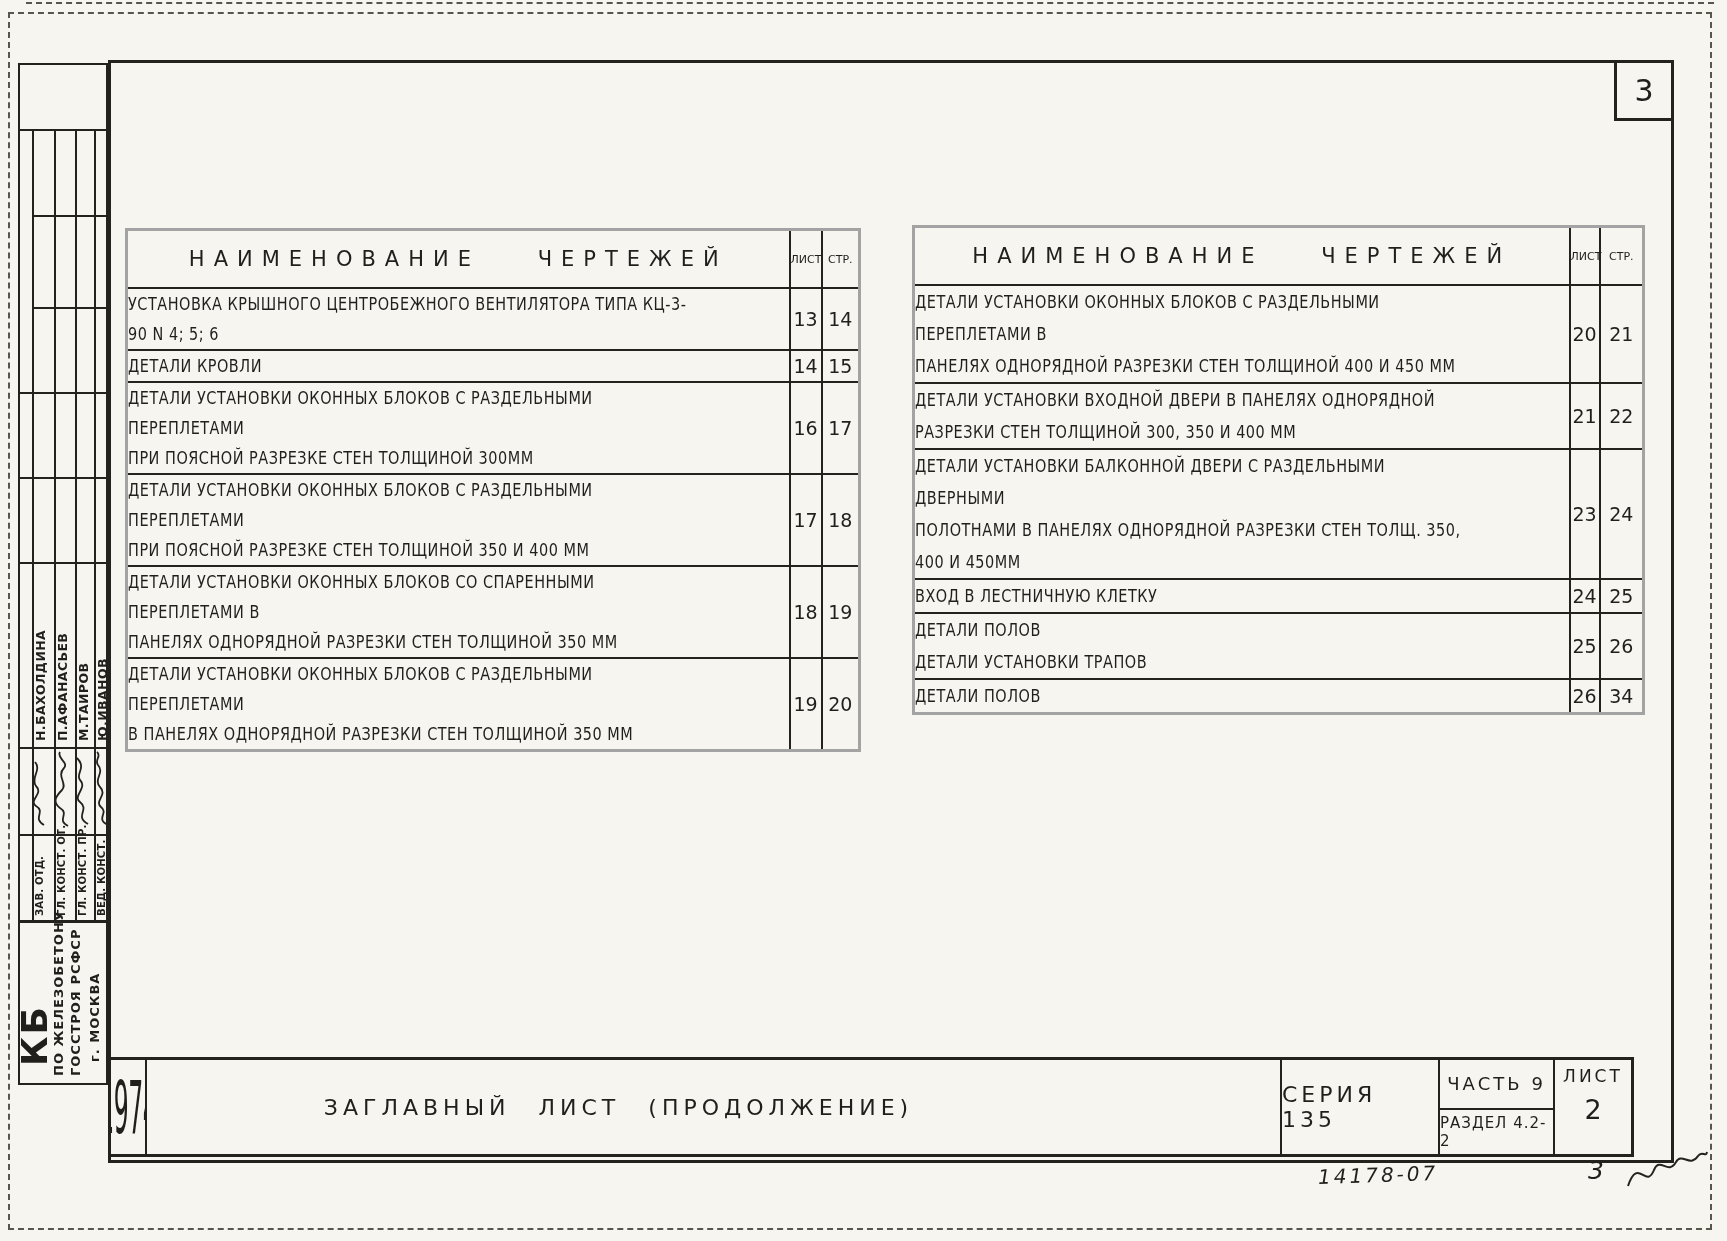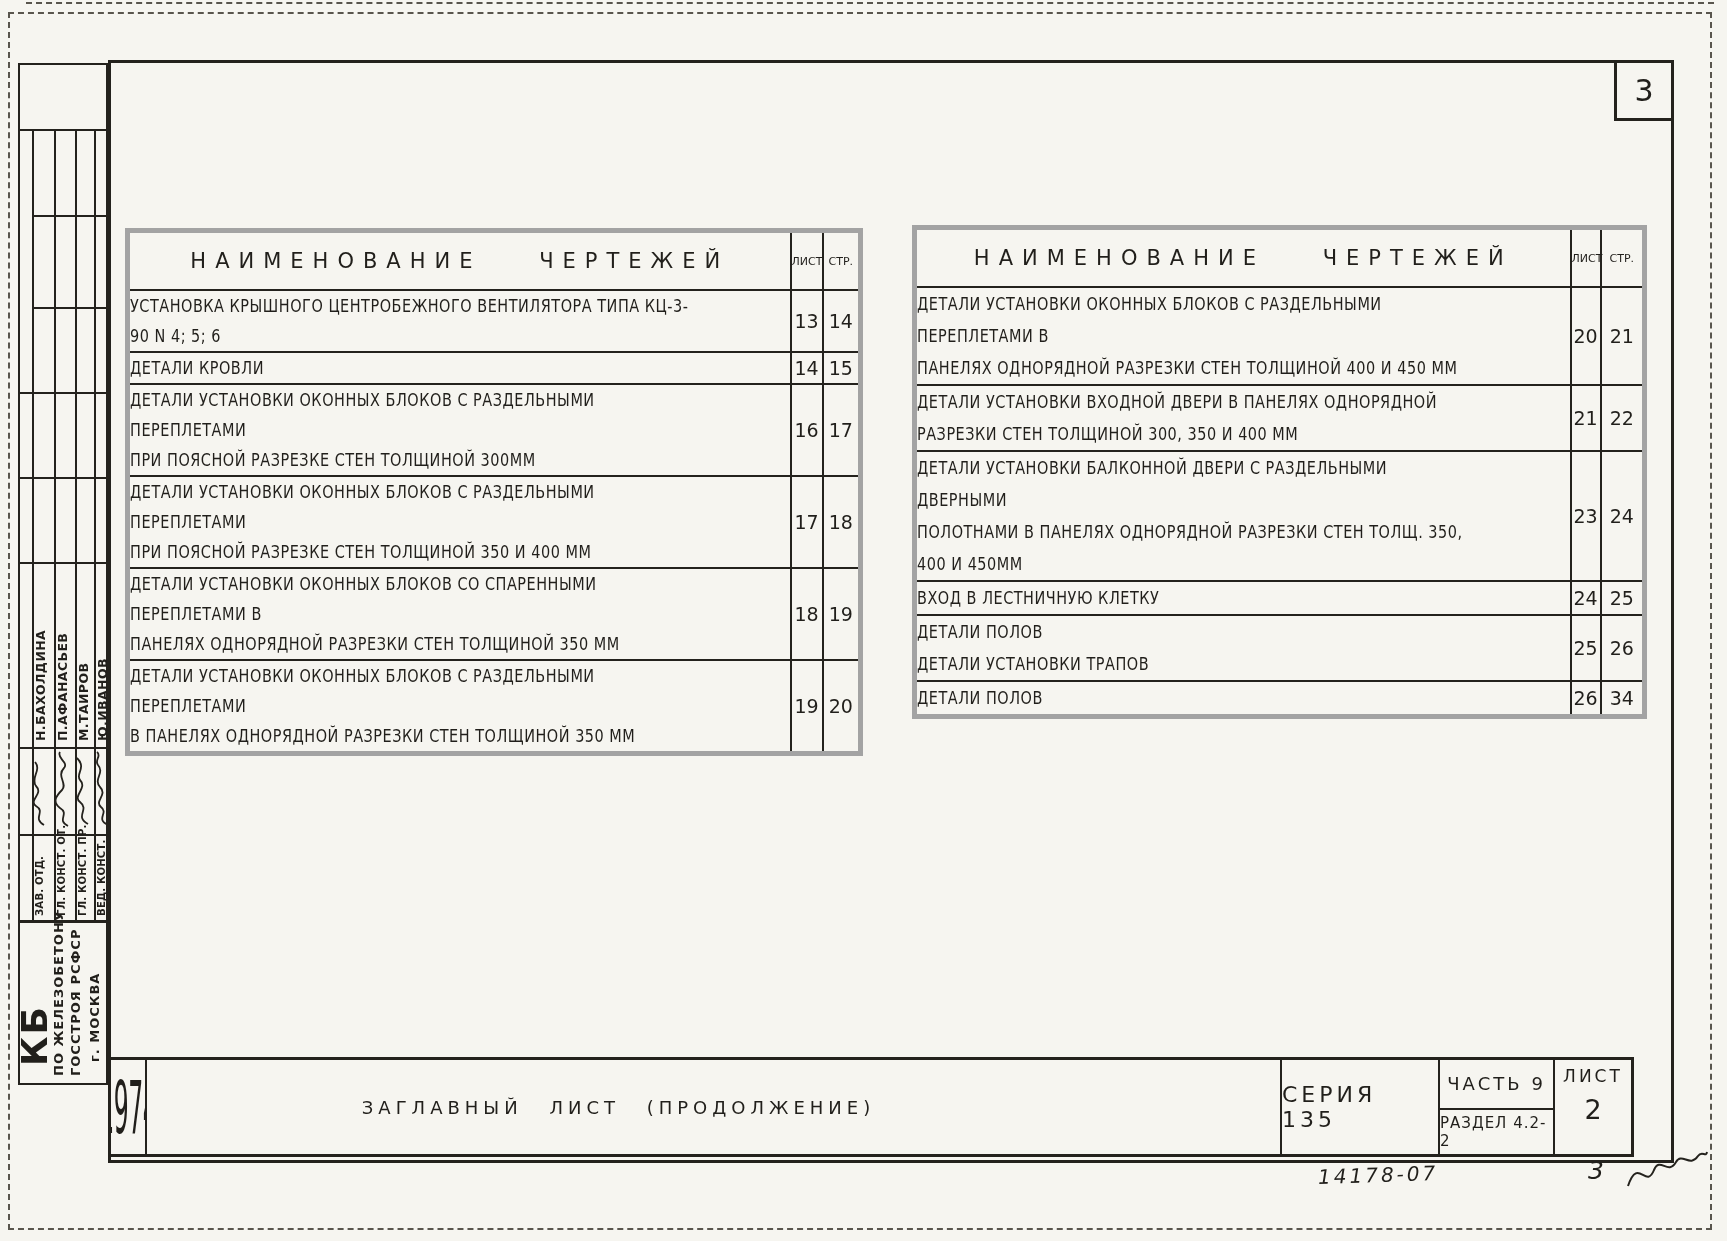--- a/index.html
+++ b/index.html
@@ -15,37 +15,37 @@
     border-top:2px dashed #59554d;}
   
   .frame{position:absolute;left:108px;top:60px;width:1560px;height:1097px;
     border:3px solid #24221d;}
   .corner-box{position:absolute;right:0;top:0;width:54px;height:55px;
     border-left:3px solid #24221d;border-bottom:3px solid #24221d;
     display:flex;align-items:center;justify-content:center;
     font-size:30px;}
   
   table.dt{position:absolute;border-collapse:collapse;table-layout:fixed;
-    border:5px solid #a3a3a3;background:transparent;}
+    border:3px solid #a3a3a3;background:transparent;}
   table.dt th,table.dt td{border:2px solid #24221d;padding:0;}
   th.nm-h{height:56px;font-weight:normal;font-size:21px;letter-spacing:9px;word-spacing:42px;}
   th.sm-h{font-weight:normal;font-size:11px;letter-spacing:0;}
   td.nm{vertical-align:middle;padding:6px 12px;}
   .nmtxt{display:inline-block;white-space:pre-line;font-size:17px;letter-spacing:.6px;
     line-height:30px;transform:scaleX(.85);transform-origin:0 50%;}
   .rt .nmtxt{line-height:32px;}
   td.num{vertical-align:middle;text-align:center;font-size:19px;}
   
   .title-block{position:absolute;left:108px;top:1057px;width:1526px;height:100px;
     border:3px solid #24221d;display:flex;box-sizing:border-box;}
   .tb-cell{border-left:2px solid #24221d;display:flex;align-items:center;justify-content:center;box-sizing:border-box;}
   .tb-cell:first-child{border-left:none;}
   .tb-year{width:34px;overflow:hidden;}
   .tb-year span{display:inline-block;font-size:56px;letter-spacing:-1px;transform:scale(.42,1.3);}
-  .tb-title{flex:1;padding-right:190px;font-size:18px;letter-spacing:5px;word-spacing:16px;}
+  .tb-title{flex:1;padding-right:190px;font-size:22px;letter-spacing:5px;word-spacing:16px;}
   .tb-series{width:158px;font-size:22px;letter-spacing:4px;word-spacing:14px;}
   .tb-partsec{width:115px;flex-direction:column;align-items:stretch;justify-content:flex-start;padding:0;}
   .tb-part{height:49px;border-bottom:2px solid #24221d;display:flex;align-items:center;justify-content:center;
     font-size:18px;letter-spacing:3px;}
   .tb-section{height:45px;display:flex;align-items:center;justify-content:center;font-size:15px;letter-spacing:1px;}
   .tb-sheet{width:78px;flex-direction:column;justify-content:flex-start;padding-top:6px;}
   .tb-sheet .lbl{font-size:17px;letter-spacing:3px;}
   .tb-sheet .val{font-size:27px;margin-top:8px;}
   
   .sidebar{position:absolute;left:18px;top:63px;width:90px;height:1022px;

